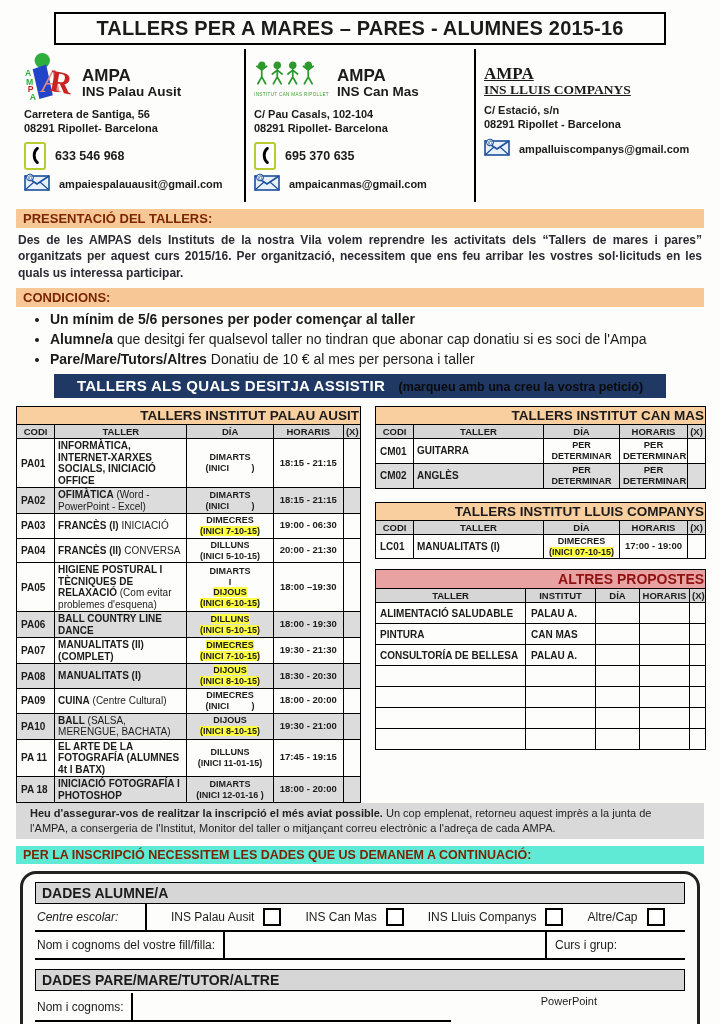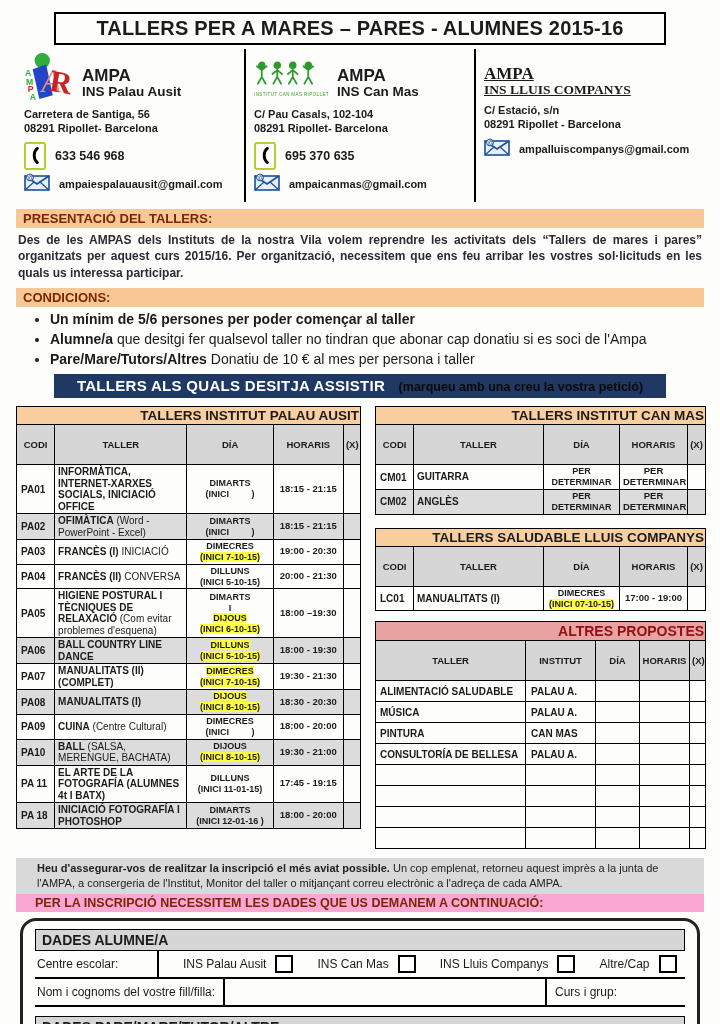--- a/index.html
+++ b/index.html
@@ -40,44 +40,44 @@
   .nb-note{color:#0a0a0a;font-weight:bold;font-size:12.5px;margin-left:9px;}
 
   
   .tables-region{display:flex;gap:14px;align-items:flex-start;}
   .left-col{width:345px;flex:0 0 auto;}
   .right-col{flex:1;}
   table{border-collapse:collapse;width:100%;table-layout:fixed;}
   table,th,td{border:1.5px solid #000;}
   .tbl-title{background:#f9cfa0;font-weight:bold;font-size:13.5px;text-align:right;padding:1px;}
   .altres-title{background:#e9a2a2;color:#8f1111;font-size:14px;}
-  .colhead th{background:#d6d6d6;font-size:9.5px;font-weight:bold;padding:14px 2px;}
+  .colhead th{background:#d6d6d6;font-size:9.5px;font-weight:bold;padding:1px 2px;}
   td{padding:1px 3px;vertical-align:middle;overflow:hidden;}
   tr.shade td{background:#dcdcdc;}
   .codi{font-size:10px;font-weight:bold;padding-left:4px;}
   .taller{font-size:10px;line-height:1.15;}
   .wname{font-weight:bold;}
   .wdetail{font-weight:normal;}
   .dia{text-align:center;font-size:9px;font-weight:bold;line-height:1.2;}
   .dline .hl{background:#ffff44;}
   .hor{font-size:9.5px;font-weight:bold;text-align:center;line-height:1.15;}
   .ataller{font-size:10px;font-weight:bold;padding-left:4px;}
   .ainst{font-size:10px;font-weight:bold;text-align:left;padding-left:5px;}
   .gap{height:13px;}
 
   
-  .note{background:#d9d9d9;font-size:11px;padding:3px 21px;margin-top:9px;line-height:1.35;color:#222;}
+  .note{background:#d9d9d9;font-size:11px;padding:3px 14px;line-height:1.35;color:#222;}
   .note .b{font-weight:bold;}
-  .inscr-banner{background:#f9a8d4;color:#7b2504;font-weight:bold;font-size:12.5px;
-    padding:2px 19px;margin:0 0;}
+  .inscr-banner{background:#5eead4;color:#7b2504;font-weight:bold;font-size:12.5px;
+    padding:2px 7px;margin:7px 0;}
   .form-box{border:3px solid #222;border-radius:16px;margin:6px 4px 4px;padding:8px 12px 12px;position:relative;}
   .form-bar{border:1.5px solid #000;background:#d6d6d6;font-weight:bold;font-size:14px;padding:2px 6px;}
   .centre-row{display:flex;align-items:stretch;border-bottom:2px solid #000;}
   .centre-label{width:108px;font-size:12px;display:flex;align-items:center;
-    border-right:2px solid #000;padding:6px 12px 6px 2px;flex:0 0 auto;}
+    border-right:2px solid #000;padding:6px 0 6px 2px;flex:0 0 auto;font-style:italic;}
   .centre-opts{display:flex;align-items:center;flex:1;}
   .centre-opt{display:flex;align-items:center;margin-left:24px;font-size:12px;}
   .cbox{width:14px;height:14px;border:2px solid #000;margin-left:9px;background:#fff;display:inline-block;}
   .fill-row{display:flex;align-items:stretch;border-bottom:2.5px solid #000;}
   .fill-label{font-size:12px;padding:6px 8px 6px 2px;border-right:2px solid #000;flex:0 0 auto;display:flex;align-items:center;}
   .fill-input{flex:1;}
   .curs-label{font-size:12px;border-left:2px solid #000;width:130px;flex:0 0 auto;
     display:flex;align-items:center;padding-left:8px;}
   .pare-section{position:relative;margin-top:9px;}
   .sig-label{position:absolute;right:88px;top:26px;font-size:11px;}
@@ -269,21 +269,21 @@
               <td class="hor">18:15 - 21:15</td>
               <td class="xcell">&nbsp;</td>
             </tr>
             <tr>
               <td class="codi">PA03</td>
               <td class="taller"><span class="wname">FRANCÈS (I)</span> <span class="wdetail">INICIACIÓ</span></td>
               <td class="dia">
                 <div class="dline"><span>DIMECRES</span></div>
                 <div class="dline"><span class="hl">(INICI 7-10-15)</span></div>
               </td>
-              <td class="hor">19:00 - 20:30</td>
+              <td class="hor">19:00 - 06:30</td>
               <td class="xcell">&nbsp;</td>
             </tr>
             <tr>
               <td class="codi">PA04</td>
               <td class="taller"><span class="wname">FRANCÈS (II)</span> <span class="wdetail">CONVERSA</span></td>
               <td class="dia">
                 <div class="dline"><span>DILLUNS</span></div>
                 <div class="dline"><span>(INICI 5-10-15)</span></div>
               </td>
               <td class="hor">20:00 - 21:30</td>
@@ -420,21 +420,21 @@
       <table>
         <colgroup>
             <col style="width:38px">
             <col style="width:130px">
             <col style="width:76px">
             <col style="width:68px">
             <col style="width:18px">
           </colgroup>
         <tbody id="tbl-lluis">
             <tr>
-              <th class="tbl-title" colspan="5">TALLERS SALUDABLE LLUIS COMPANYS</th>
+              <th class="tbl-title" colspan="5">TALLERS INSTITUT LLUIS COMPANYS</th>
             </tr>
             <tr class="colhead">
               <th>CODI</th>
               <th>TALLER</th>
               <th>DÍA</th>
               <th>HORARIS</th>
               <th>(X)</th>
             </tr>
             <tr>
               <td class="codi">LC01</td>
@@ -463,27 +463,20 @@
             </tr>
             <tr class="colhead">
               <th>TALLER</th>
               <th>INSTITUT</th>
               <th>DÍA</th>
               <th>HORARIS</th>
               <th>(X)</th>
             </tr>
             <tr>
               <td class="ataller">ALIMENTACIÓ SALUDABLE</td>
-              <td class="ainst">PALAU A.</td>
-              <td>&nbsp;</td>
-              <td>&nbsp;</td>
-              <td class="xcell">&nbsp;</td>
-            </tr>
-            <tr>
-              <td class="ataller">MÚSICA</td>
               <td class="ainst">PALAU A.</td>
               <td>&nbsp;</td>
               <td>&nbsp;</td>
               <td class="xcell">&nbsp;</td>
             </tr>
             <tr>
               <td class="ataller">PINTURA</td>
               <td class="ainst">CAN MAS</td>
               <td>&nbsp;</td>
               <td>&nbsp;</td>

